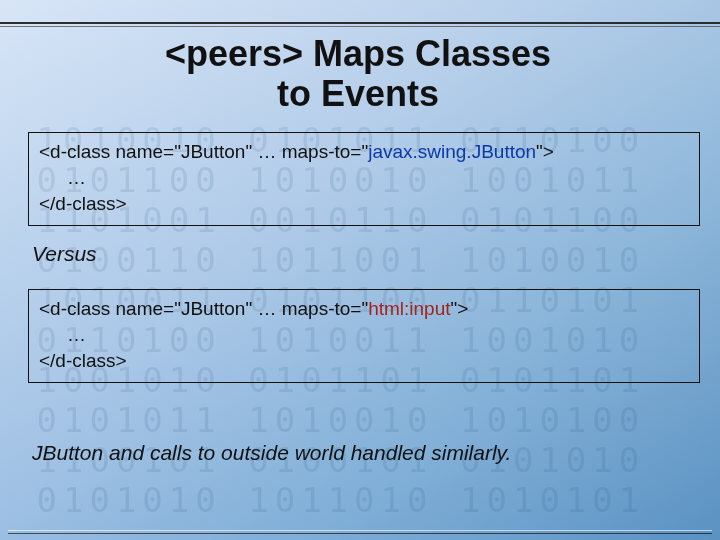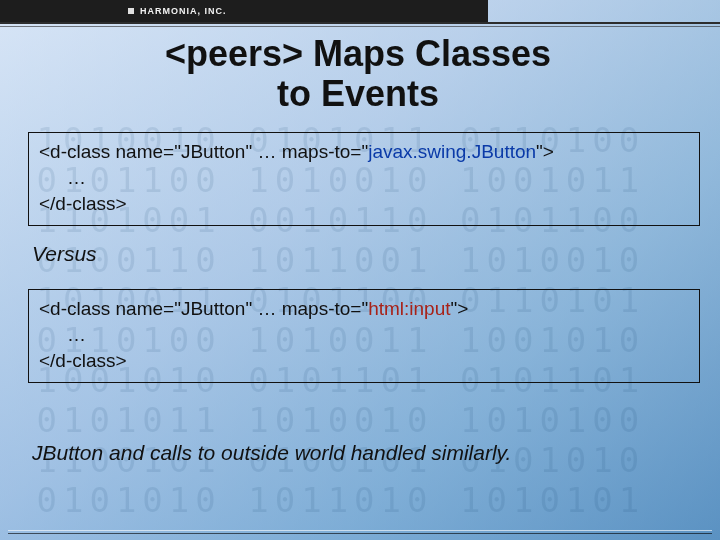--- a/index.html
+++ b/index.html
@@ -138,24 +138,20 @@
  0101100 1010010 1001011
  1101001 0010110 0101100
  0100110 1011001 1010010
  1010011 0101100 0110101
  0110100 1010011 1001010
  1001010 0101101 0101101
  0101011 1010010 1010100
  1100101 0100101 0101010
  0101010 1011010 1010101</div>
 
-  <div class="titlebar">
-    <span class="bullet"></span>
-    <span>HARMONIA, INC.</span>
-  </div>
   <div class="top-rule"></div>
   <div class="top-rule2"></div>
 
   <div class="slidetitle">
     <span>&lt;peers&gt; Maps Classes</span><br>
     <span>to Events</span>
   </div>
 
   <div class="codebox box1">
     <div>

